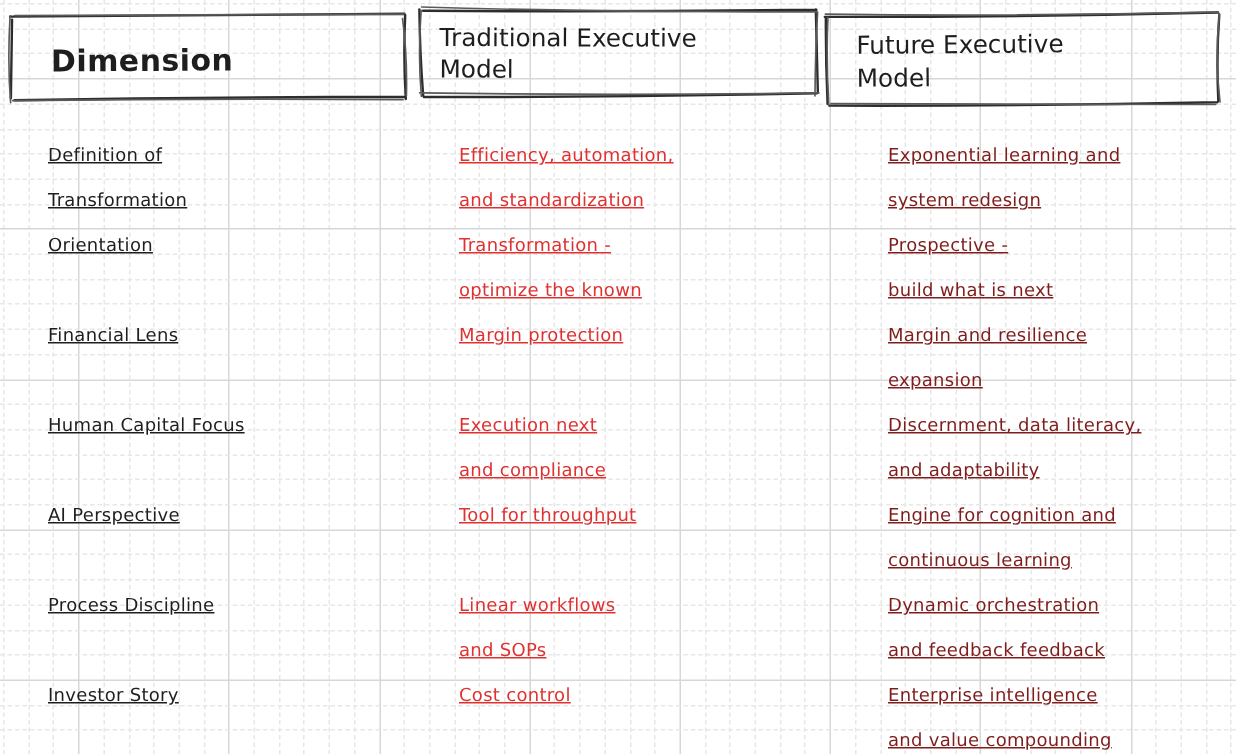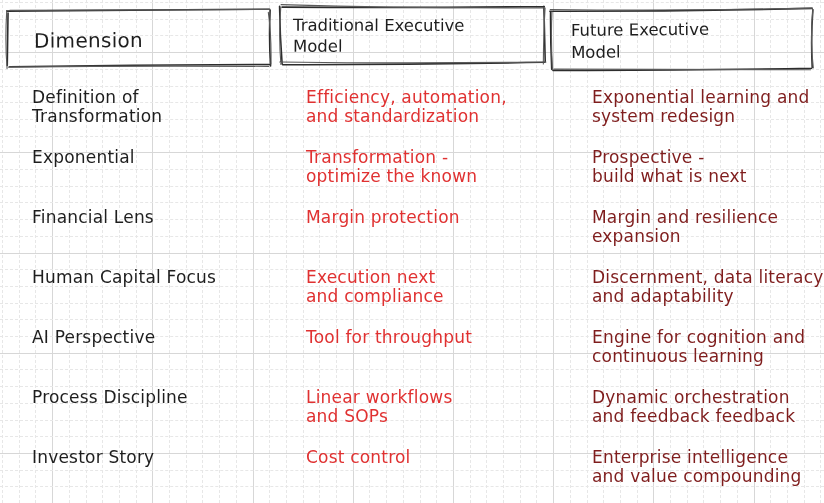--- a/index.html
+++ b/index.html
@@ -10,27 +10,27 @@
   #grid{position:absolute;inset:0;z-index:0;}
   .gv{position:absolute;top:0;bottom:0;width:0;border-left:1px dashed #e7e7e7;}
   .gh{position:absolute;left:0;right:0;height:0;border-top:1px dashed #e7e7e7;}
   .gv.major{border-left:1px solid #d7d7d7;}
   .gh.major{border-top:1px solid #d7d7d7;}
   .content{position:absolute;inset:0;z-index:1;}
   .sketch-box{position:absolute;display:flex;align-items:center;}
   .sketch-box svg{position:absolute;pointer-events:none;}
   .hdr-label{position:relative;white-space:pre-line;line-height:1.3;}
   #box-dimension{left:8px;top:11px;width:264px;height:57px;transform:rotate(-0.35deg);}
-  #box-dimension .hdr-label{font-size:20px;font-weight:normal;padding-left:26px;letter-spacing:0.3px;}
+  #box-dimension .hdr-label{font-size:20px;font-weight:bold;padding-left:26px;letter-spacing:0.3px;}
   #box-traditional{left:281px;top:7px;width:265px;height:58px;transform:rotate(0.15deg);}
   #box-traditional .hdr-label{font-size:16.5px;padding-left:12px;}
   #box-future{left:551px;top:10px;width:263px;height:61px;transform:rotate(-0.45deg);}
   #box-future .hdr-label{font-size:16.5px;padding-left:20px;}
   .row{position:absolute;left:0;width:824px;}
-  .cell{position:absolute;top:0;font-size:17px;line-height:19px;white-space:pre-line;letter-spacing:0.2px;}
+  .cell{position:absolute;top:0;font-size:12px;line-height:30px;white-space:pre-line;letter-spacing:0.2px;text-decoration:underline;}
   .cell.c1{left:32px;width:235px;color:#1e1e1e;}
   .cell.c2{left:306px;width:250px;color:#e03131;}
   .cell.c3{left:592px;width:258px;color:#7f1d1d;}
 </style>
 </head>
 <body>
 
 <div id="page">
   <div id="grid">
       <div class="gv" style="left: 2px;"></div>
@@ -146,21 +146,21 @@
     <div id="rows">
         <div class="row" style="top: 88px;">
           <div class="cell c1">Definition of
 Transformation</div>
           <div class="cell c2">Efficiency, automation,
 and standardization</div>
           <div class="cell c3">Exponential learning and
 system redesign</div>
         </div>
         <div class="row" style="top: 148px;">
-          <div class="cell c1">Exponential</div>
+          <div class="cell c1">Orientation</div>
           <div class="cell c2">Transformation -
 optimize the known</div>
           <div class="cell c3">Prospective -
 build what is next</div>
         </div>
         <div class="row" style="top: 208px;">
           <div class="cell c1">Financial Lens</div>
           <div class="cell c2">Margin protection</div>
           <div class="cell c3">Margin and resilience
 expansion</div>

